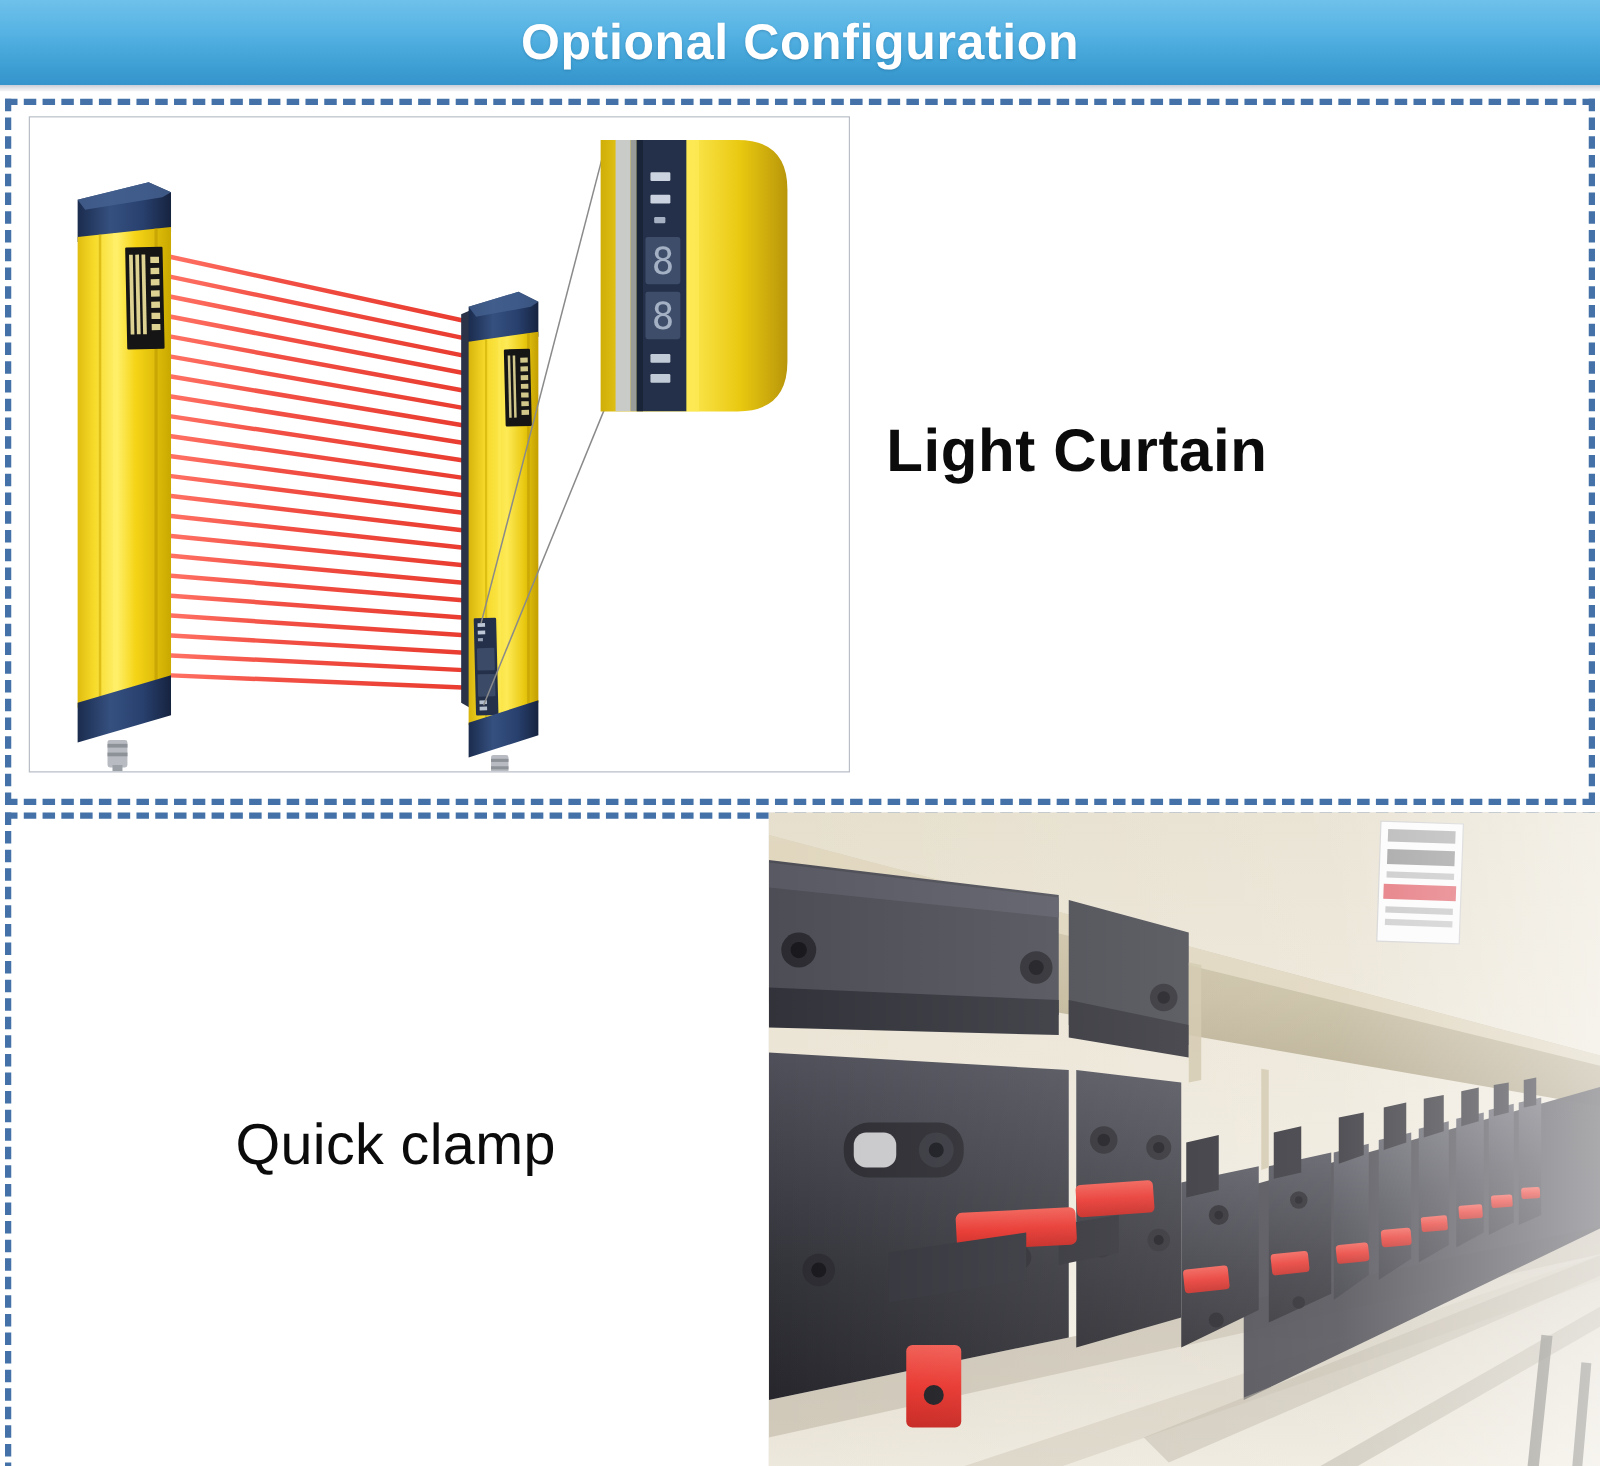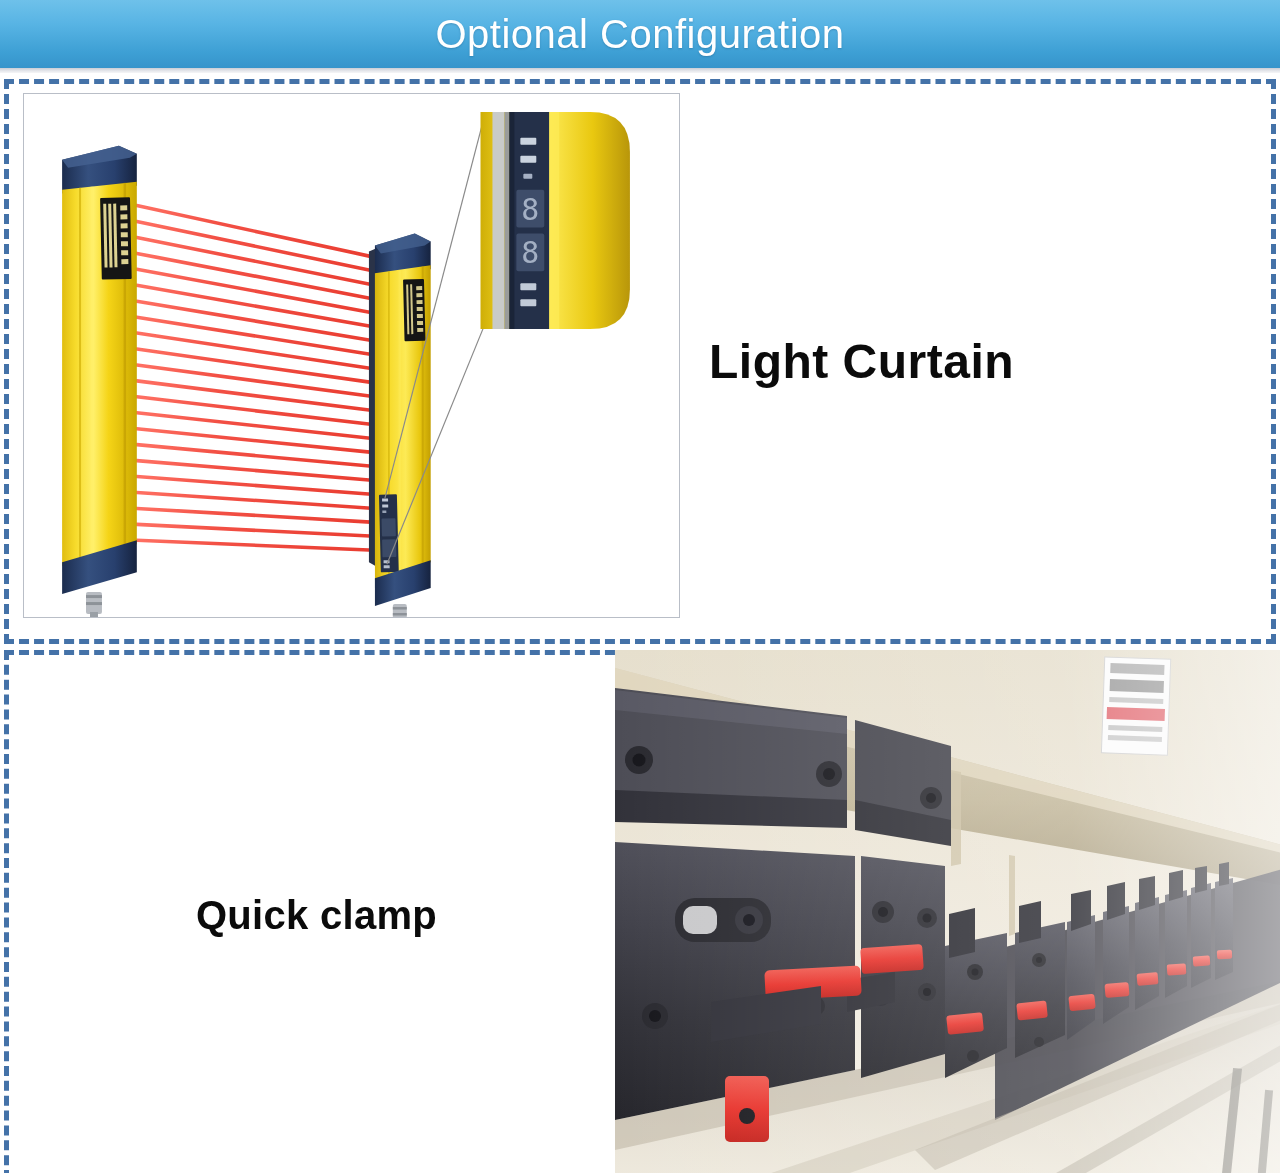--- a/index.html
+++ b/index.html
@@ -23,21 +23,21 @@
     height: 68px;
     background: linear-gradient(to bottom, #6ec1ea 0%, #58b4e4 35%, #3d9fd4 78%, #3694cb 100%);
     display: flex;
     align-items: center;
     justify-content: center;
     box-sizing: border-box;
   }
   #header-title {
     color: #ffffff;
     font-size: 40px;
-    font-weight: normal;
+    font-weight: bold;
     letter-spacing: 0.5px;
     line-height: 1;
     text-shadow: 0 1px 2px rgba(20,70,110,0.30);
     white-space: nowrap;
   }
   #header-underline {
     position: absolute;
     left: 0; top: 68px;
     width: 1280px; height: 5px;
     background: linear-gradient(to bottom, #c9cdd6 0%, #e6e8ec 60%, #f6f6f7 100%);
@@ -107,22 +107,22 @@
     position: absolute;
     left: 10px;
     top: 0;
     width: 595px;
     height: 100%;
     display: flex;
     align-items: center;
     justify-content: center;
   }
   #quick-clamp-caption .caption-text {
-    font-size: 40px;
-    font-weight: bold;
+    font-size: 46px;
+    font-weight: normal;
     color: #0b0b0b;
     letter-spacing: 0.3px;
     white-space: nowrap;
   }
   #quick-clamp-photo {
     position: absolute;
     left: 606px;
     top: -5px;
     width: 671px;
     height: 535px;

